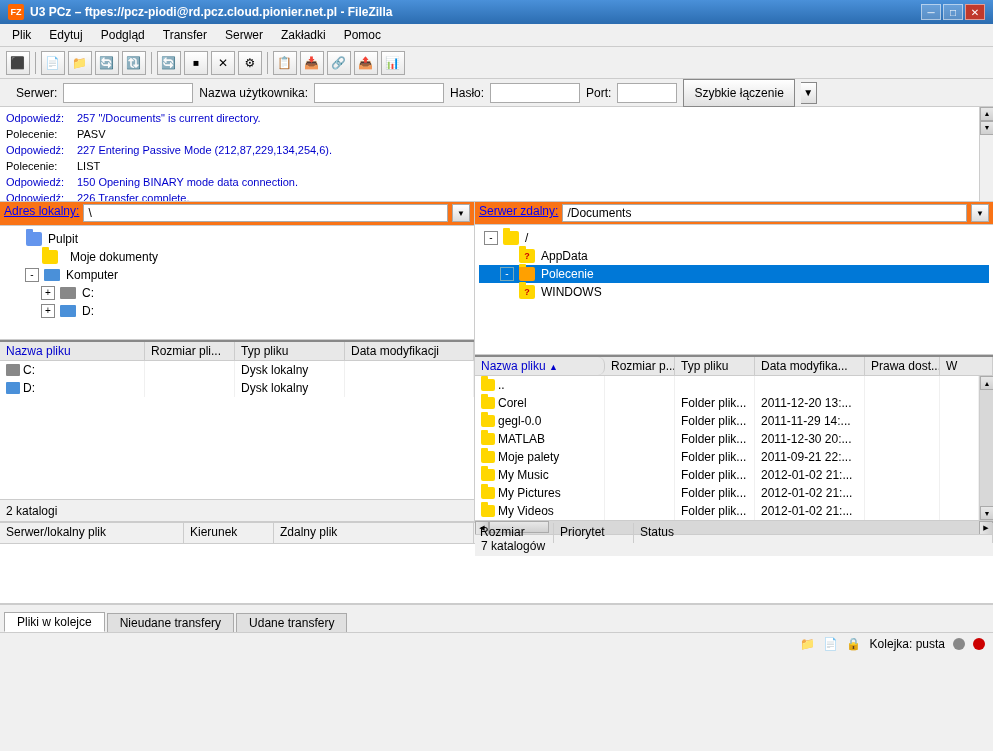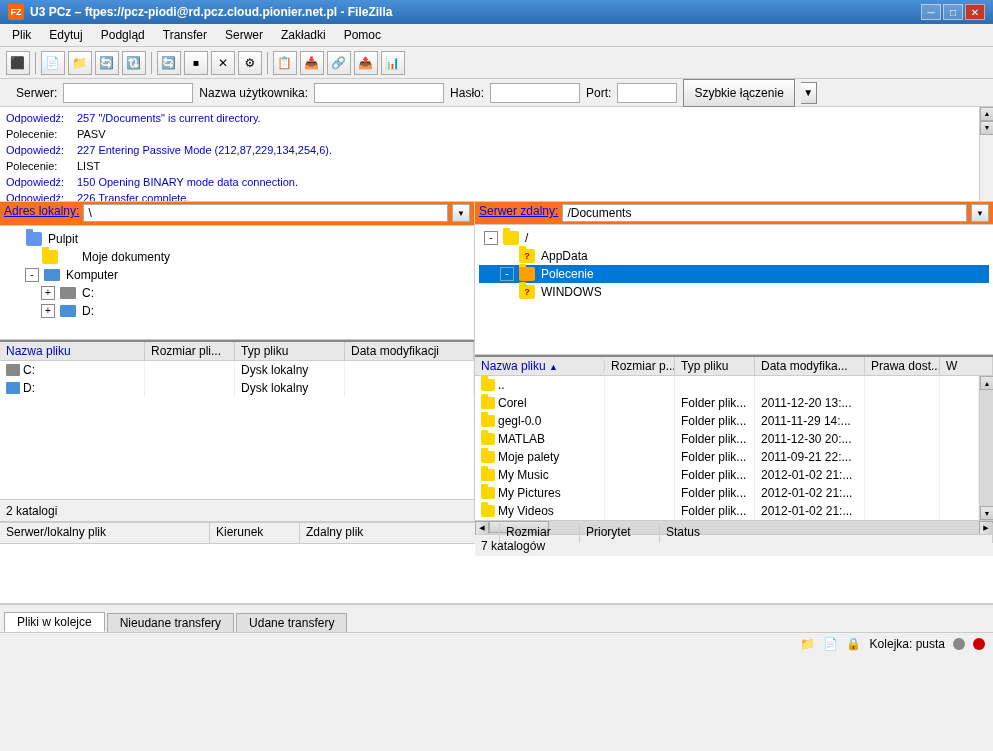--- a/index.html
+++ b/index.html
@@ -579,21 +579,21 @@
         <span class="tree-indent" style="width:0px;"></span>
         <span style="width:14px; display:inline-block;"></span>
         <span class="folder-icon desktop"></span>
         <span style="margin-left:3px;">Pulpit</span>
       </div>
 
       <div class="tree-item">
         <span class="tree-indent" style="width:16px;"></span>
         <span style="width:14px; display:inline-block;"></span>
         <span class="folder-icon"></span>
-        <span style="margin-left:21px;">Moje dokumenty</span>
+        <span style="margin-left:9px;">Moje dokumenty</span>
       </div>
 
       <div class="tree-item">
         <span class="tree-indent" style="width:16px;"></span>
         <div class="tree-expand">-</div>
         <span class="computer-icon" style="margin-left:2px;"></span>
         <span style="margin-left:3px;">Komputer</span>
       </div>
 
       <div class="tree-item">
@@ -810,21 +810,21 @@
       </div>
 
       <div class="status-bar-local">
         <span>7 katalogów</span>
       </div>
     </div>
   </div>
 </div>
 
 <div style="background:#f0f0f0; border-top: 1px solid #ccc; border-bottom: 1px solid #ccc; display:flex; font-size:12px; height:22px;">
-  <div class="file-col-header" style="width:210px;">Serwer/lokalny plik</div>
+  <div class="file-col-header" style="width:184px;">Serwer/lokalny plik</div>
   <div class="file-col-header" style="width:90px;">Kierunek</div>
   <div class="file-col-header" style="width:200px;">Zdalny plik</div>
   <div class="file-col-header" style="width:80px;">Rozmiar</div>
   <div class="file-col-header" style="width:80px;">Priorytet</div>
   <div class="file-col-header" style="flex:1;">Status</div>
 </div>
 
 <div style="height: 60px; background: white; border-bottom: 1px solid #ccc;"></div>
 
 <div class="bottom-tabs">

